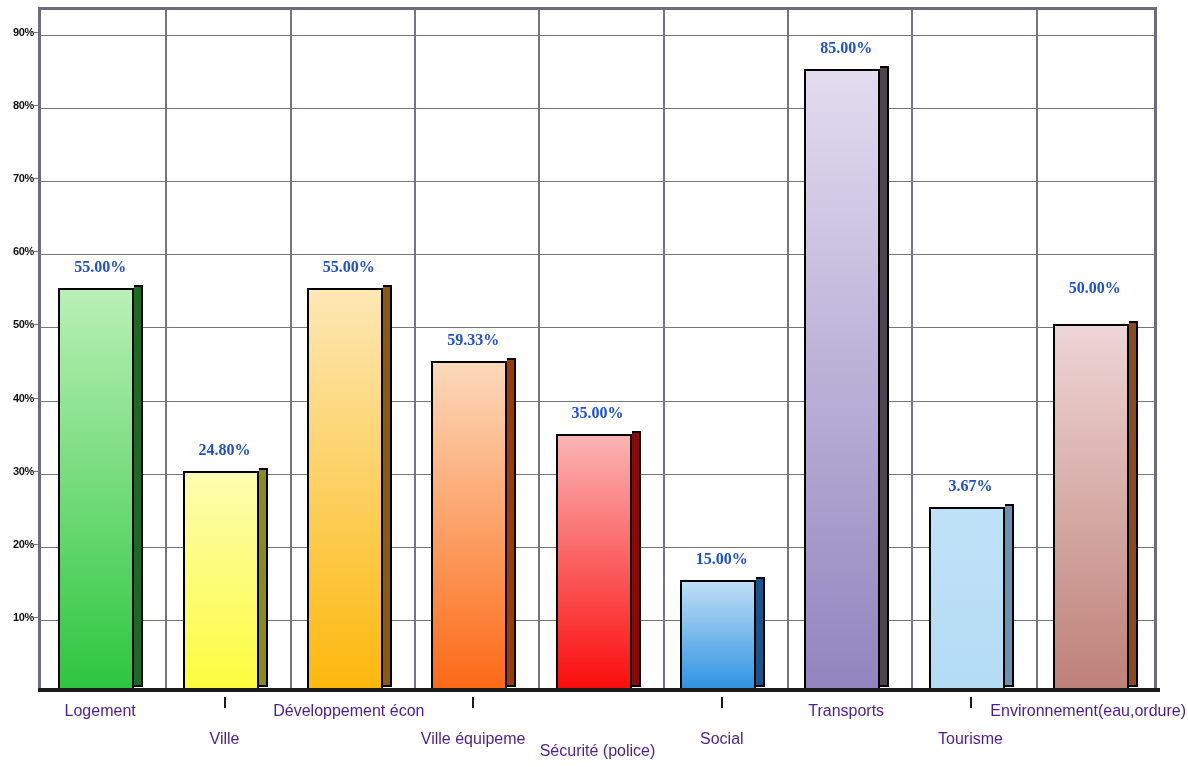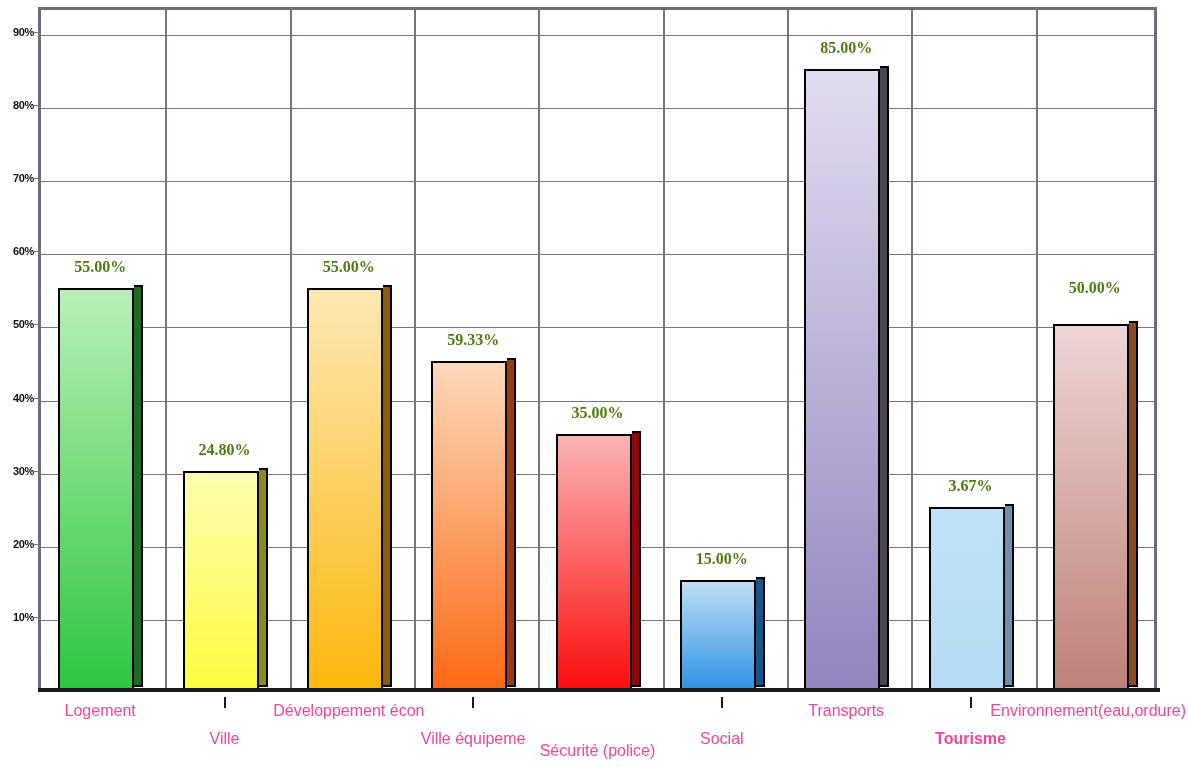--- a/index.html
+++ b/index.html
@@ -59,31 +59,31 @@
     box-sizing:border-box;
   }
   .bar-label{
     position:absolute;
     left:50%;
     transform:translateX(-50%);
     white-space:nowrap;
     font-family:"Liberation Serif",serif;
     font-size:16px;
     font-weight:700;
-    color:#4d7c0f;
+    color:#1d4ed8;
   }
 
   
   .cat-label{
     position:absolute;
     white-space:nowrap;
     font-family:"Liberation Sans",sans-serif;
     font-size:16px;
     font-weight:400;
-    color:#ec4899;
+    color:#4c1d95;
     transform:translateX(-50%);
     text-align:right;
   }
   .cat-tick{
     position:absolute;
     width:2px;height:11px;background:#1a1a1a;
     transform:translateX(-50%);
   }
 </style>
 </head>
@@ -190,18 +190,18 @@
       <div class="cat-label" style="left: 100.167px; top: 702px;">Logement</div>
       <div class="cat-label" style="left: 224.5px; top: 730px;">Ville</div>
       <div class="cat-tick" style="left: 224.5px; top: 697px;"></div>
       <div class="cat-label" style="left: 348.833px; top: 702px;">Développement écon</div>
       <div class="cat-label" style="left: 473.167px; top: 730px;">Ville équipeme</div>
       <div class="cat-tick" style="left: 473.167px; top: 697px;"></div>
       <div class="cat-label" style="left: 597.5px; top: 742px;">Sécurité (police)</div>
       <div class="cat-label" style="left: 721.833px; top: 730px;">Social</div>
       <div class="cat-tick" style="left: 721.833px; top: 697px;"></div>
       <div class="cat-label" style="left: 846.167px; top: 702px;">Transports</div>
-      <div class="cat-label" style="left: 970.5px; top: 730px; font-weight: bold;">Tourisme</div>
+      <div class="cat-label" style="left: 970.5px; top: 730px;">Tourisme</div>
       <div class="cat-tick" style="left: 970.5px; top: 697px;"></div>
       <div class="cat-label" style="left: 1088.16px; top: 702px;">Environnement(eau,ordure)</div>
     </div>
 
 </div>
 
 </body></html>

